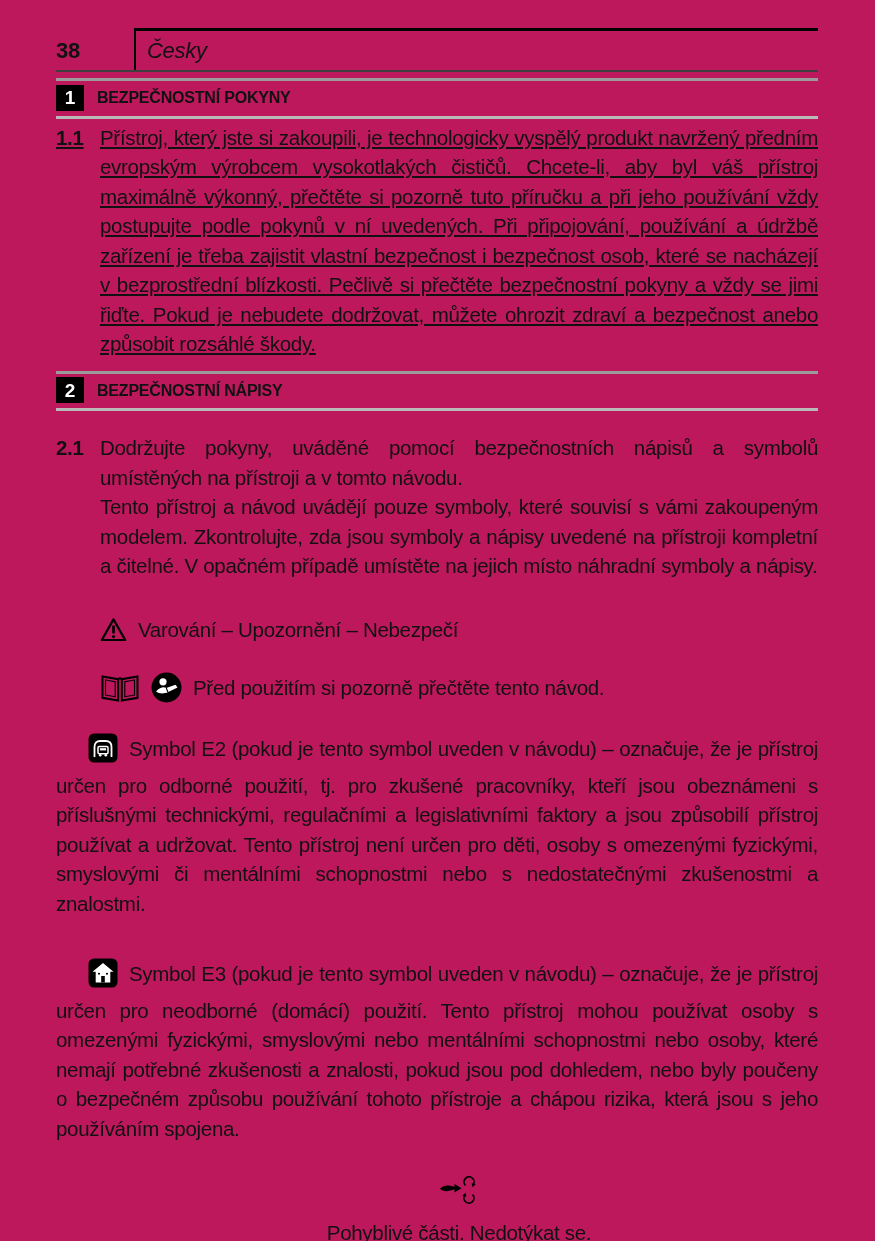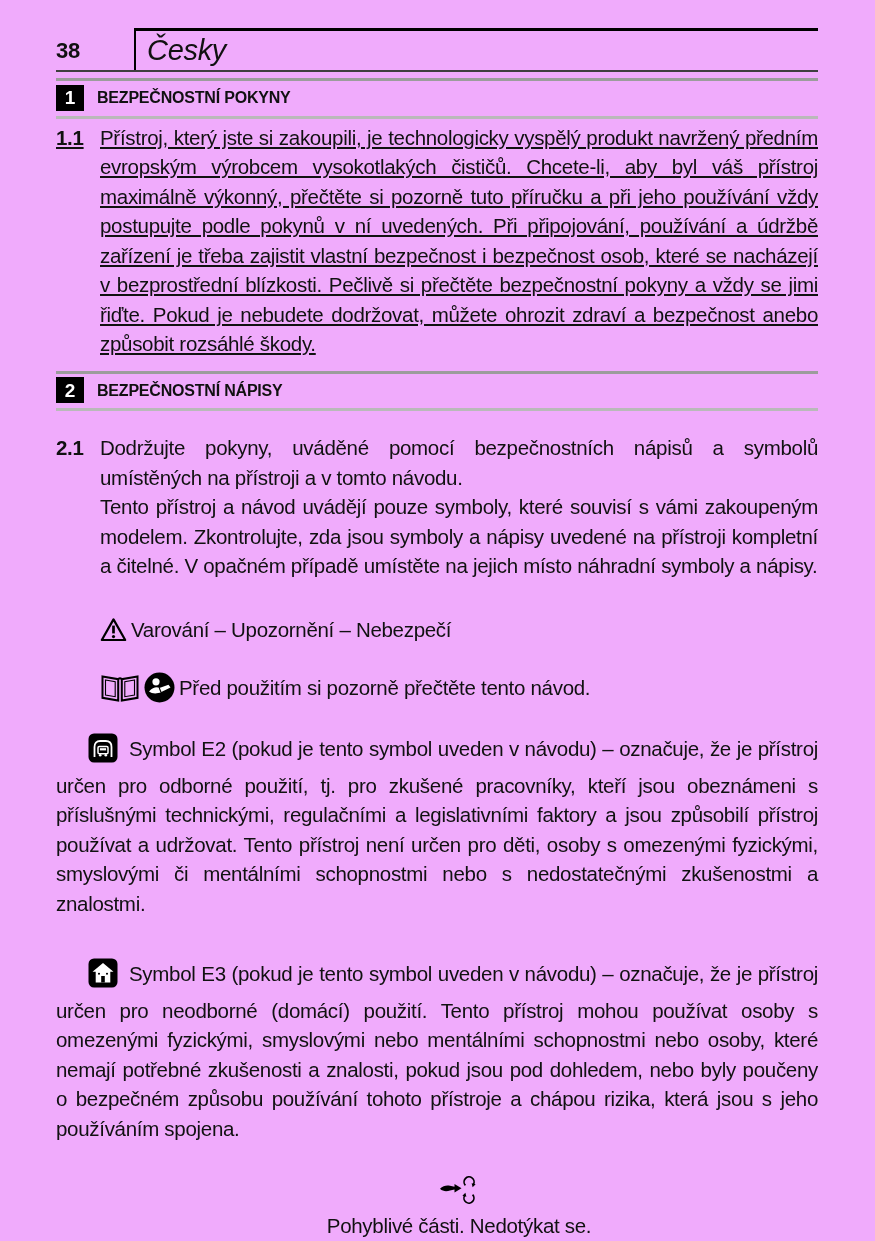--- a/index.html
+++ b/index.html
@@ -1,46 +1,46 @@
 <!DOCTYPE html>
 <html><head>
 <meta charset="utf-8">
 <style>
   html,body { margin:0; padding:0; background:#e8e8e8; }
   .page {
-    width:875px; height:1241px; background:#f0abfc; margin:0 auto;
+    width:875px; height:1241px; background:#be185d; margin:0 auto;
     box-sizing:border-box; padding:28px 57px 0 56px; overflow:hidden;
     font-family:"Liberation Sans","DejaVu Sans",sans-serif;
     color:#111; font-size:20.5px; line-height:29.5px; letter-spacing:-0.3px;
     position:relative;
   }
   
   .header-wrap { border-bottom:2px solid #3f3f3f; }
   .header { display:flex; height:42px; }
   .pagenum { width:78px; font-weight:bold; font-size:22px; padding-top:8px; }
   .lang-cell { flex:1; border-top:3.5px solid #000; border-left:2.5px solid #000;
                padding:5px 0 0 11px; }
-  .lang { font-style:italic; font-size:29px; }
+  .lang { font-style:italic; font-size:22px; }
   
   .sec { border-top:3px solid #9c9c9c; border-bottom:3px solid #b9b9b9;
          display:flex; align-items:center; gap:13px; padding:2px 0 3px; }
   .sec1 { margin-top:6px; }
   .sec2 { margin-top:12px; }
   .secnum { background:#000; color:#fff; width:28px; height:26px; flex:0 0 28px;
             display:flex; align-items:center; justify-content:center;
             font-weight:bold; font-size:19px; }
   .sectitle { font-weight:bold; font-size:16px; letter-spacing:-0.2px; }
   
   .npara { display:flex; }
   .npara .num { flex:0 0 44px; font-weight:bold; }
   .npara .body { flex:1; text-align:justify; }
   .p11 { margin-top:4px;text-decoration:underline; }
   .p21 { margin-top:22px;justify-content:flex-end; }
   
-  .noteline { display:flex; align-items:center; gap:4px; margin-left:44px; }
+  .noteline { display:flex; align-items:center; gap:11px; margin-left:44px; }
   .note-warning { margin-top:34px; }
   .note-read { margin-top:28px; }
   .note-moving { margin-top:30px;flex-direction:column; }
   .noteline .ic { flex:0 0 auto; display:flex; align-items:center; }
   
   .sympara { text-align:justify; text-indent:16px; }
   .sym-e2 { margin-top:30px; }
   .sym-e3 { margin-top:40px; }
   .symwrap { display:inline-block; vertical-align:-7px; margin-right:11px; }
   

